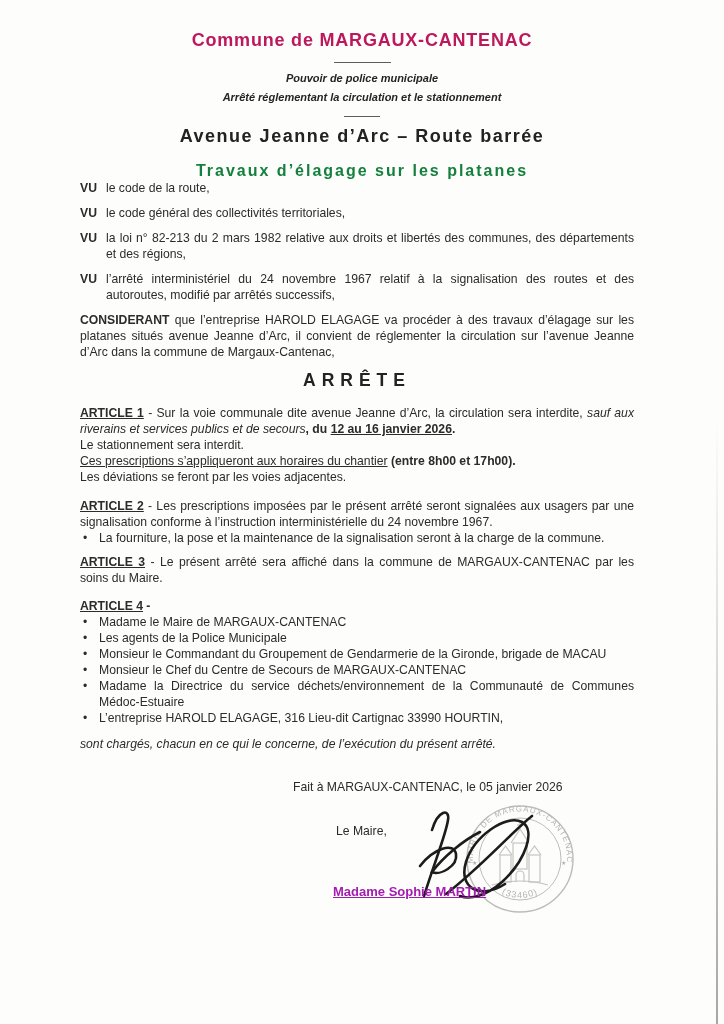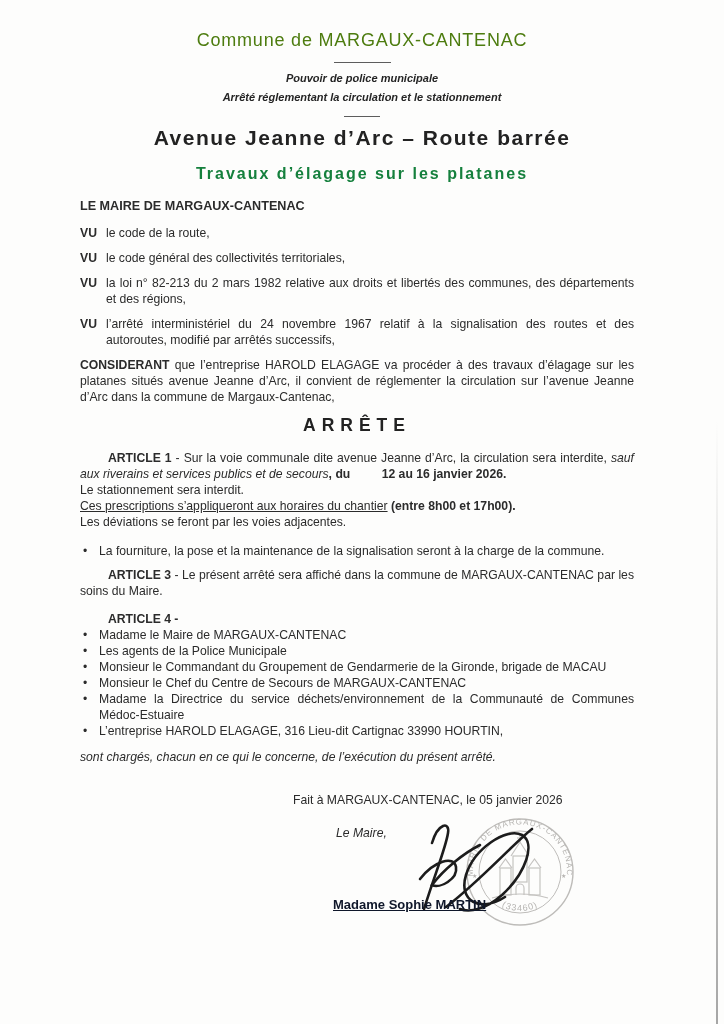--- a/index.html
+++ b/index.html
@@ -7,57 +7,57 @@
     position:relative;
     width:724px;height:1024px;
     margin:0 auto;
     background:#fdfdfc;
     font-family:"Liberation Sans","DejaVu Sans",sans-serif;
     color:#2b2b2b;
     overflow:hidden;
   }
   
   .hdr{padding-top:30px;text-align:center;}
-  .hdr-commune{font-size:18px;font-weight:normal;letter-spacing:.8px;color:#4d7c0f;}
+  .hdr-commune{font-size:18px;font-weight:bold;letter-spacing:.8px;color:#be185d;}
   .rule{border:none;border-top:1.6px solid #5d5d5d;margin:11px auto 9px;}
   .rule-1{width:57px;}
   .rule-2{width:36px;margin-top:13px;}
   .hdr-sub{font-size:11px;font-weight:bold;font-style:italic;margin-top:7px;color:#252525;}
-  .hdr-title1{font-size:21px;font-weight:bold;letter-spacing:1.5px;margin-top:6px;color:#222;}
+  .hdr-title1{font-size:18px;font-weight:bold;letter-spacing:1.5px;margin-top:6px;color:#222;}
   .hdr-title2{font-size:16px;font-weight:bold;letter-spacing:2px;margin-top:15px;color:#15803d;}
   
   .doc{padding:0 90px 0 80px;font-size:12.2px;line-height:16px;}
   .maire-line{font-weight:bold;font-size:12.6px;margin:15px 0 11px;}
   .vu-row{display:flex;margin-bottom:9px;}
   .vu-label{width:26px;font-weight:bold;flex:0 0 26px;}
   .vu-text{flex:1;text-align:justify;}
   .para{text-align:justify;margin:0;}
   .considerant{margin-top:0;}
   .b{font-weight:bold;}
   .i{font-style:italic;}
   .u{text-decoration:underline;}
-  .bu{font-weight:bold;margin-left:28px;}
+  .bu{font-weight:bold;text-decoration:underline;}
   .arrete-title{text-align:center;font-size:17.5px;font-weight:bold;letter-spacing:6px;margin:12px 0 17px;color:#222;}
   .article{margin-top:13px;}
   .article-tight{margin-top:0;}
   .mt8{margin-top:8px;}
   .mt12{margin-top:12px;}
   .line{margin:0;}
   ul.blist{list-style:none;margin:0;padding:0;}
   ul.blist li{display:flex;margin:0;}
   .bullet{flex:0 0 16px;padding-left:3px;}
   .btext{flex:1;text-align:justify;}
   .closing{margin-top:10px;font-style:italic;}
   
   .sig-area{position:relative;height:230px;}
   .fait-line{position:absolute;left:213px;top:27px;white-space:nowrap;}
-  .le-maire{position:absolute;left:256px;top:60px;font-style:italic;}
+  .le-maire{position:absolute;left:256px;top:71px;}
   .stamp{position:absolute;left:370px;top:33px;opacity:.85;}
   .sig-svg{position:absolute;left:330px;top:44px;}
-  .signer{position:absolute;left:253px;top:132px;font-size:13px;font-weight:bold;text-decoration:underline;white-space:nowrap;color:#0f172a;}
+  .signer{position:absolute;left:253px;top:132px;font-size:13px;font-weight:bold;text-decoration:underline;white-space:nowrap;color:#a21caf;}
   
   .scan-line{position:absolute;right:6px;top:420px;bottom:0;width:2px;
     background:linear-gradient(to bottom,rgba(120,120,120,0),rgba(80,80,80,.5));}
 </style>
 </head>
 <body>
 
 <div class="page">
 
   <div class="hdr">
@@ -65,21 +65,20 @@
     <hr class="rule rule-1">
     <div class="hdr-sub">Pouvoir de police municipale</div>
     <div class="hdr-sub">Arrêté réglementant la circulation et le stationnement</div>
     <hr class="rule rule-2">
     <div class="hdr-title1">Avenue Jeanne d’Arc – Route barrée</div>
     <div class="hdr-title2">Travaux d’élagage sur les platanes</div>
   </div>
 
   <div class="doc">
 
-    <div class="maire-line">LE MAIRE DE MARGAUX-CANTENAC</div>
 
     <div class="vu-row">
       <span class="vu-label">VU</span>
       <span class="vu-text">le code de la route,</span>
     </div>
     <div class="vu-row">
       <span class="vu-label">VU</span>
       <span class="vu-text">le code général des collectivités territoriales,</span>
     </div>
     <div class="vu-row">
@@ -96,20 +95,21 @@
     <div class="arrete-title">ARRÊTE</div>
 
     <div class="article article-tight">
       <p class="para"><span class="bu">ARTICLE 1</span><span> - Sur la voie communale dite avenue Jeanne d’Arc, la circulation sera interdite, </span><span class="i">sauf aux riverains et services publics et de secours</span><span class="b">, du </span><span class="bu">12 au 16 janvier 2026</span><span class="b">.</span></p>
       <p class="line">Le stationnement sera interdit.</p>
       <p class="line"><span class="u">Ces prescriptions s’appliqueront aux horaires du chantier</span><span class="b"> (entre 8h00 et 17h00).</span></p>
       <p class="line">Les déviations se feront par les voies adjacentes.</p>
     </div>
 
     <div class="article">
+      <p class="para"><span class="bu">ARTICLE 2</span><span> - Les prescriptions imposées par le présent arrêté seront signalées aux usagers par une signalisation conforme à l’instruction interministérielle du 24 novembre 1967.</span></p>
       <ul class="blist">
         <li>
           <span class="bullet">•</span>
           <span class="btext">La fourniture, la pose et la maintenance de la signalisation seront à la charge de la commune.</span>
         </li>
       </ul>
     </div>
 
     <div class="article mt8">
       <p class="para"><span class="bu">ARTICLE 3</span><span> - Le présent arrêté sera affiché dans la commune de MARGAUX-CANTENAC par les soins du Maire.</span></p>

